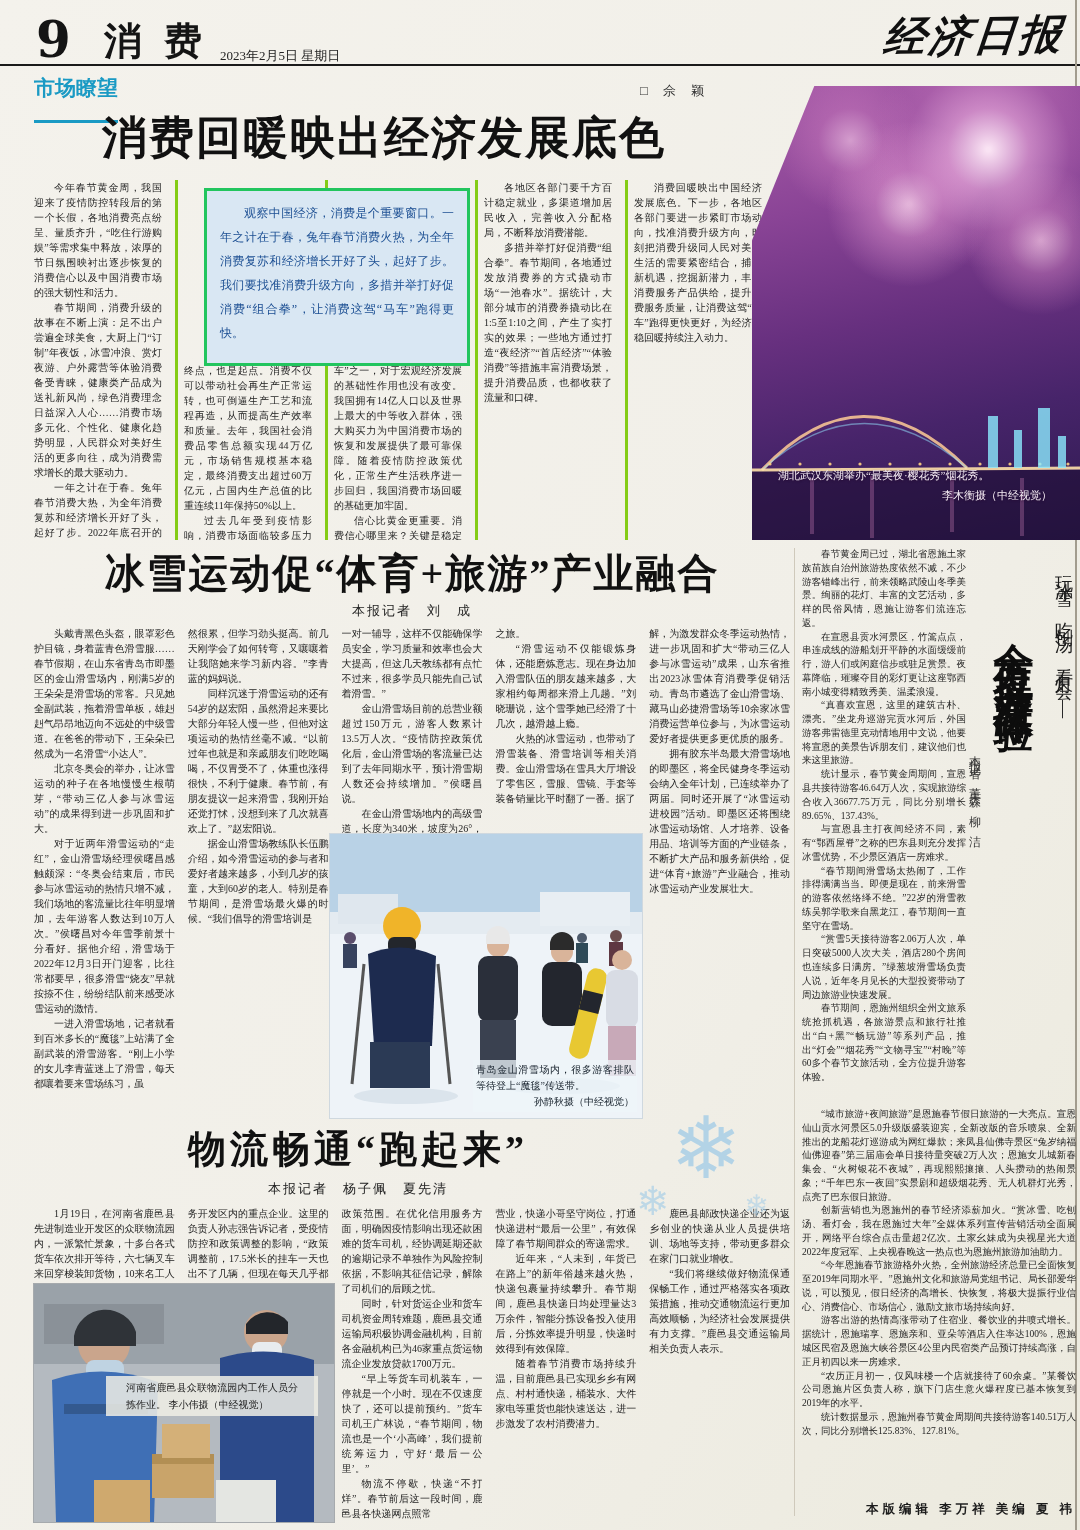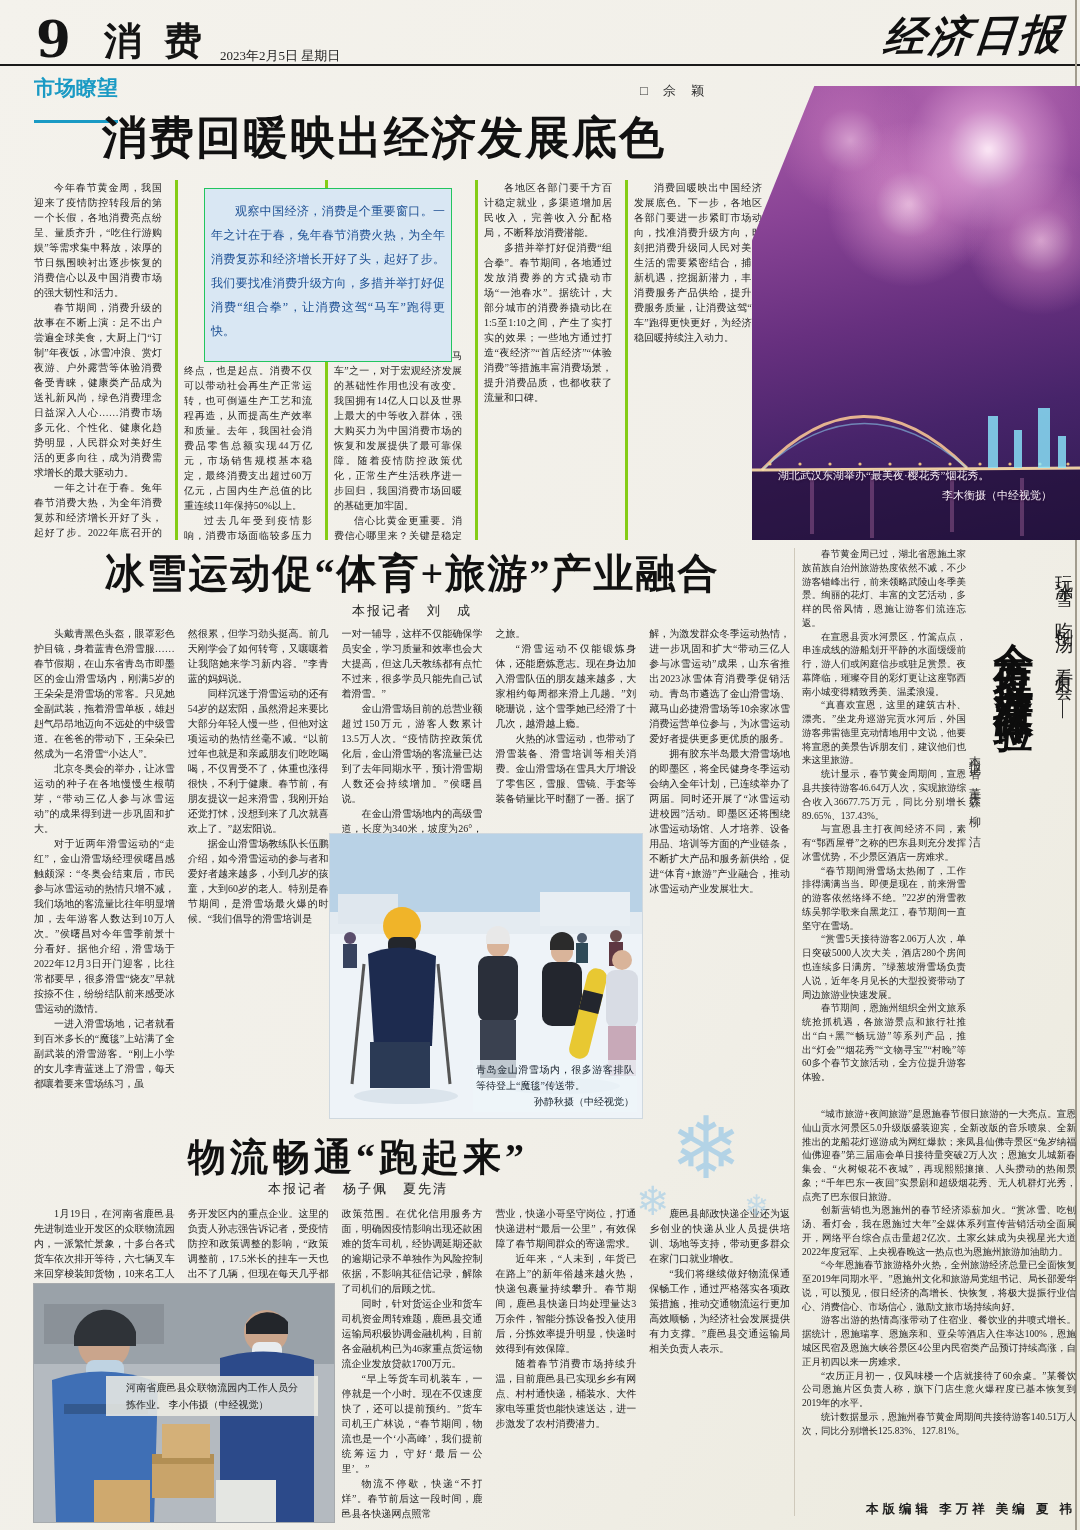--- a/index.html
+++ b/index.html
@@ -27,22 +27,22 @@
   .byline{text-align:center;font-size:13px;color:#222;letter-spacing:2px;}
   
   .a1{left:34px;top:92px;width:728px;height:448px;}
   .a1-author{left:606px;top:-10px;font-size:13px;letter-spacing:6px;color:#333;}
   .a1-headline{left:0;top:16px;width:700px;text-align:center;font-size:45px;font-weight:900;
     font-family:"Liberation Sans",sans-serif;letter-spacing:2px;color:#111;}
   .a1-cols{left:0;top:88px;width:728px;height:360px;}
   .a1-cols .col{border-left:3px solid #84cc16;padding-left:6px;}
   .a1-cols .col:first-child{border-left:none;padding-left:0;}
   .a1-cols .col.under-box{padding-top:168px;}
-  .sum-box{left:170px;top:96px;width:234px;height:152px;background:#d9e7f3;border:1px solid #22c55e;
-    padding:10px 6px;color:#1c4f93;font-size:12px;line-height:2.0;text-align:justify;z-index:3;}
+  .sum-box{left:170px;top:96px;width:234px;height:152px;background:#d9e7f3;border:3px solid #22c55e;
+    padding:10px 13px;color:#1c4f93;font-size:12px;line-height:2.0;text-align:justify;z-index:3;}
   .sum-box p{margin:0;text-indent:2em;}
   
   .fw{left:752px;top:86px;width:328px;height:454px;z-index:2;
     clip-path:polygon(19% 0,100% 0,100% 100%,0 100%,0 34%);
     background:
       radial-gradient(circle at 72% 14%,rgba(255,235,248,.95) 0 2px,rgba(246,183,229,.55) 9%,rgba(200,120,190,.25) 18%,transparent 26%),
       radial-gradient(circle at 48% 26%,rgba(255,220,240,.8) 0 2px,rgba(236,160,215,.45) 9%,transparent 22%),
       radial-gradient(circle at 88% 34%,rgba(255,210,235,.7) 0 1px,rgba(220,140,200,.4) 8%,transparent 18%),
       radial-gradient(circle at 30% 12%,rgba(250,205,235,.6) 0 1px,rgba(210,130,195,.35) 7%,transparent 16%),
       linear-gradient(168deg,#a85ca8 0%,#8a4496 26%,#67307f 50%,#47246a 72%,#2c1a4e 100%);}
@@ -59,21 +59,21 @@
   .ski{left:296px;top:288px;width:312px;height:284px;z-index:3;background:#dfeaf2;box-shadow:0 0 0 1px #cfd8df;}
   .ski-caption{position:absolute;right:5px;bottom:6px;width:158px;font-size:10px;line-height:1.6;
     color:#15202b;text-align:justify;background:rgba(238,245,250,.75);padding:2px 3px;}
   .ski-credit{display:block;text-align:right;}
   .flakes{left:636px;top:1092px;width:156px;height:146px;z-index:1;color:#a9cfe7;}
   .flake1{position:absolute;left:34px;top:6px;font-size:86px;opacity:.85;}
   .flake2{position:absolute;left:0;top:86px;font-size:40px;opacity:.7;}
   .flake3{position:absolute;left:108px;top:96px;font-size:30px;opacity:.6;}
   
   .a3{left:34px;top:1122px;width:756px;height:400px;}
-  .a3-headline{left:64px;top:10px;width:520px;text-align:center;font-size:38px;font-weight:900;
+  .a3-headline{left:64px;top:2px;width:520px;text-align:center;font-size:38px;font-weight:900;
     letter-spacing:4px;color:#111;}
   .a3-byline{left:64px;top:58px;width:520px;}
   .a3-cols{left:0;top:84px;width:756px;height:314px;}
   .logi{left:0px;top:162px;width:300px;height:238px;z-index:3;background:#b9bfc4;box-shadow:0 0 0 1px #a6aaad;}
   .logi-caption{position:absolute;left:72px;top:92px;width:172px;font-size:10px;line-height:1.7;
     color:#1c1c1c;background:rgba(240,238,229,.85);padding:3px 20px;text-align:justify;}
   .logi-credit{display:inline;}
   
   .strip-divider{left:794px;top:548px;width:1px;height:968px;background:#cfc9bb;}
   .a4{left:802px;top:548px;width:274px;height:972px;}

